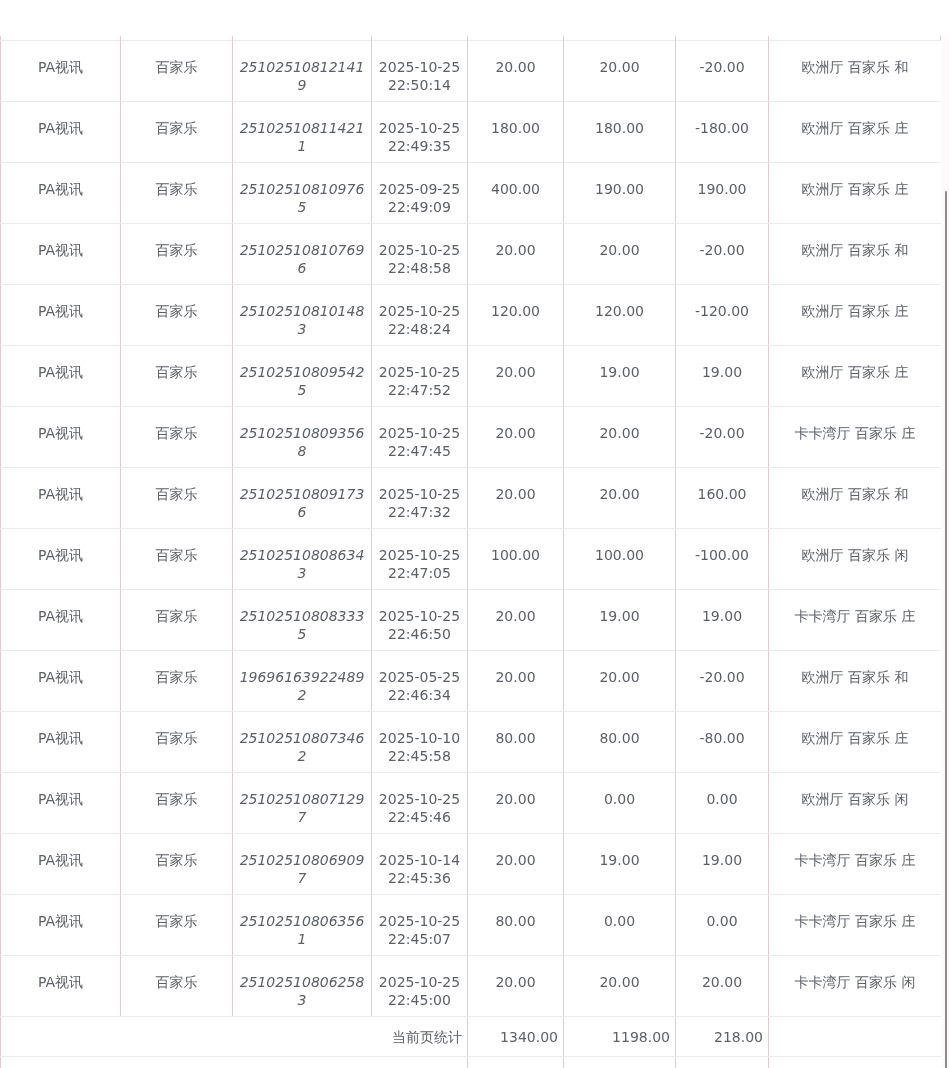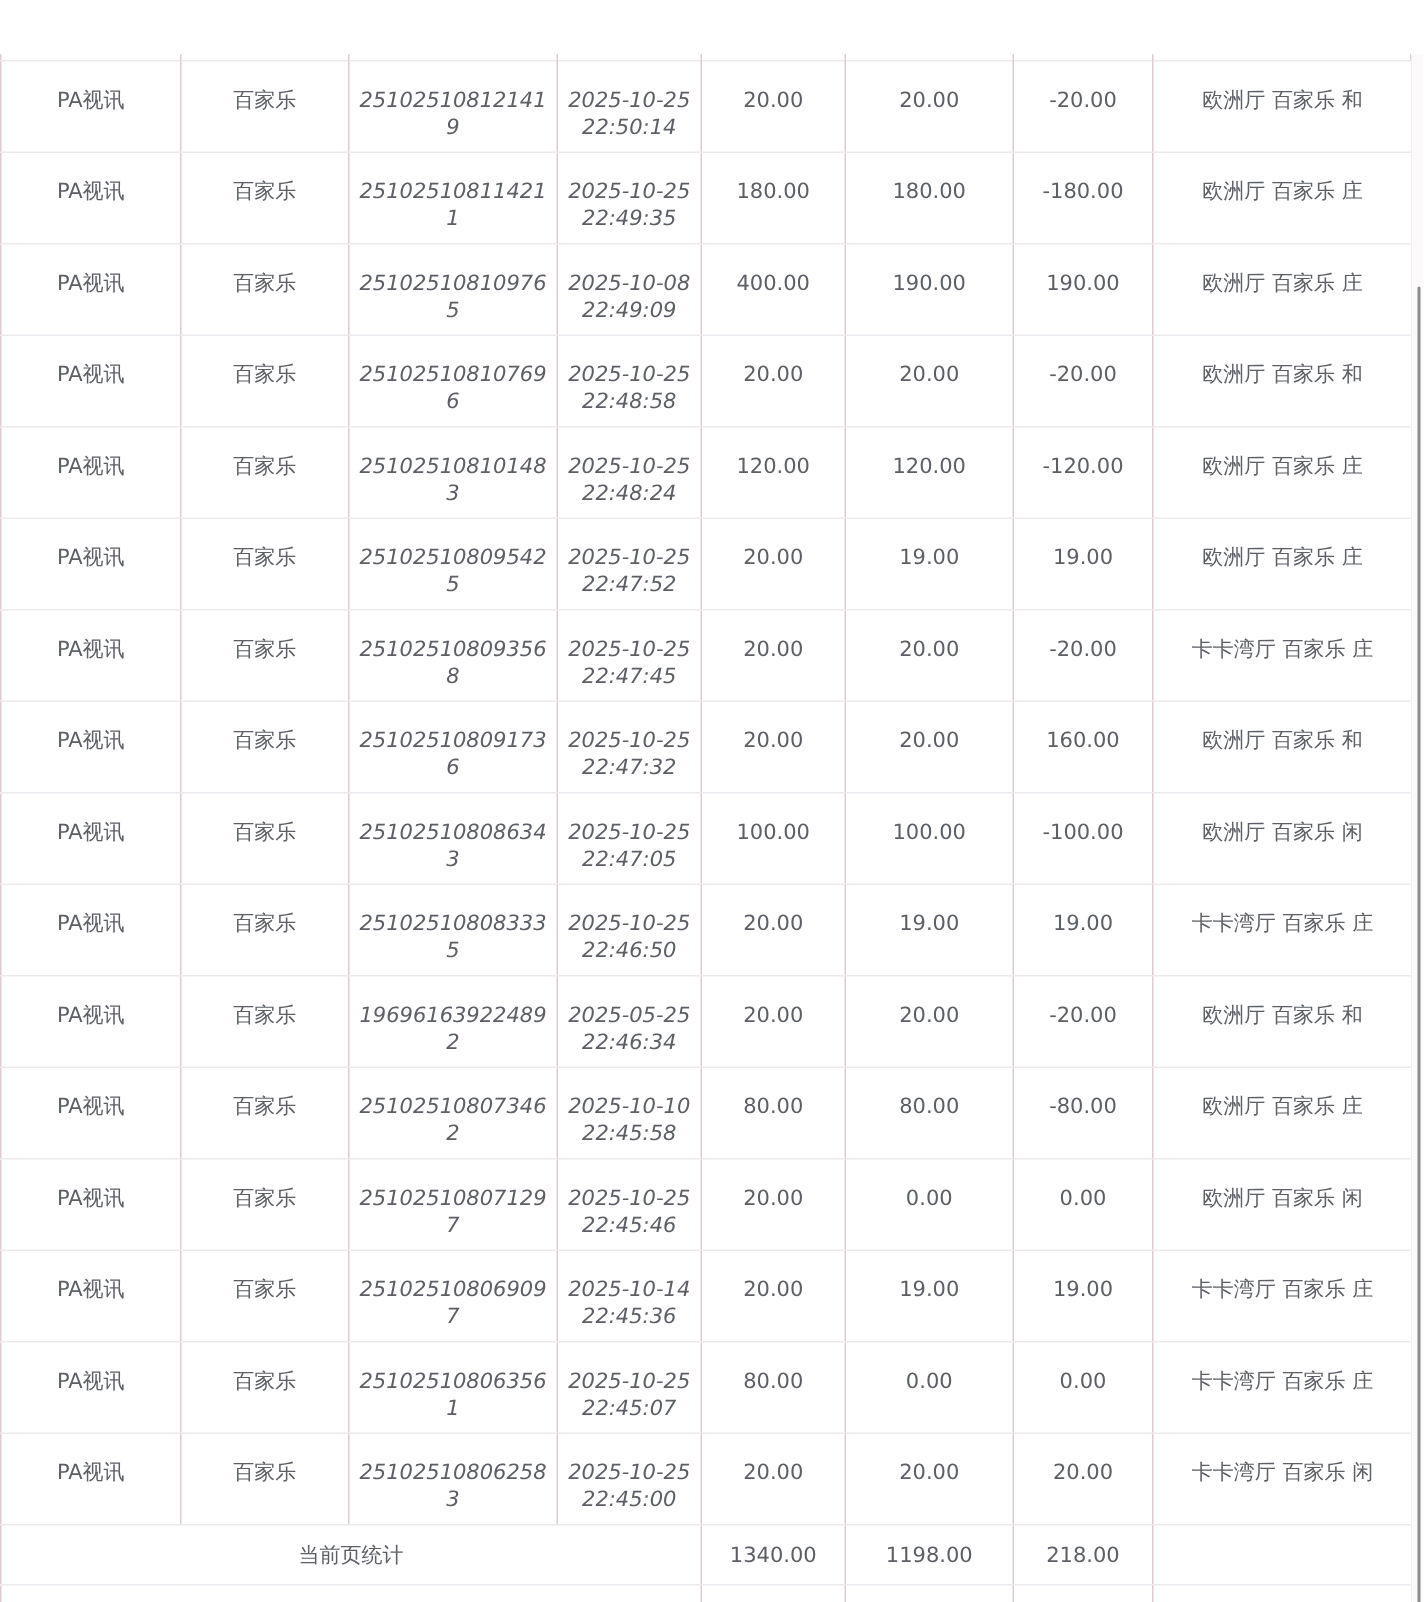--- a/index.html
+++ b/index.html
@@ -44,27 +44,28 @@
   table.records td:first-child{border-left:1px solid var(--vline);}
   table.records tbody tr:first-child td{border-top:1px solid var(--hline);}
 
   tr.row td{
     height:61px;
     vertical-align:top;
     padding:17px 5px 0 5px;
     line-height:18px;
   }
   tr.row td.order{word-break:break-all;font-style:italic;}
-  tr.row td.time{word-break:normal;font-style:italic;}
+  tr.row td.time{word-break:normal;}
 
   tr.summary td{
     height:40px;
     vertical-align:middle;
     padding:0 5px;
     line-height:18px;
+    text-align:right;
   }
 
   .scrollbar{
     position:absolute;top:0;right:0;width:8px;height:1063px;
     background:var(--track);
   }
   .scrollbar .thumb{
     position:absolute;top:155px;right:2px;width:2px;height:890px;
     background:var(--thumb);border-radius:2px;
   }
@@ -115,21 +116,21 @@
         <td class="time">2025-10-25 22:49:35</td>
         <td>180.00</td>
         <td>180.00</td>
         <td>-180.00</td>
         <td class="detail">欧洲厅 百家乐 庄</td>
       </tr>
       <tr class="row">
         <td>PA视讯</td>
         <td>百家乐</td>
         <td class="order">251025108109765</td>
-        <td class="time">2025-10-08 22:49:09</td>
+        <td class="time">2025-09-25 22:49:09</td>
         <td>400.00</td>
         <td>190.00</td>
         <td>190.00</td>
         <td class="detail">欧洲厅 百家乐 庄</td>
       </tr>
       <tr class="row">
         <td>PA视讯</td>
         <td>百家乐</td>
         <td class="order">251025108107696</td>
         <td class="time">2025-10-25 22:48:58</td>

